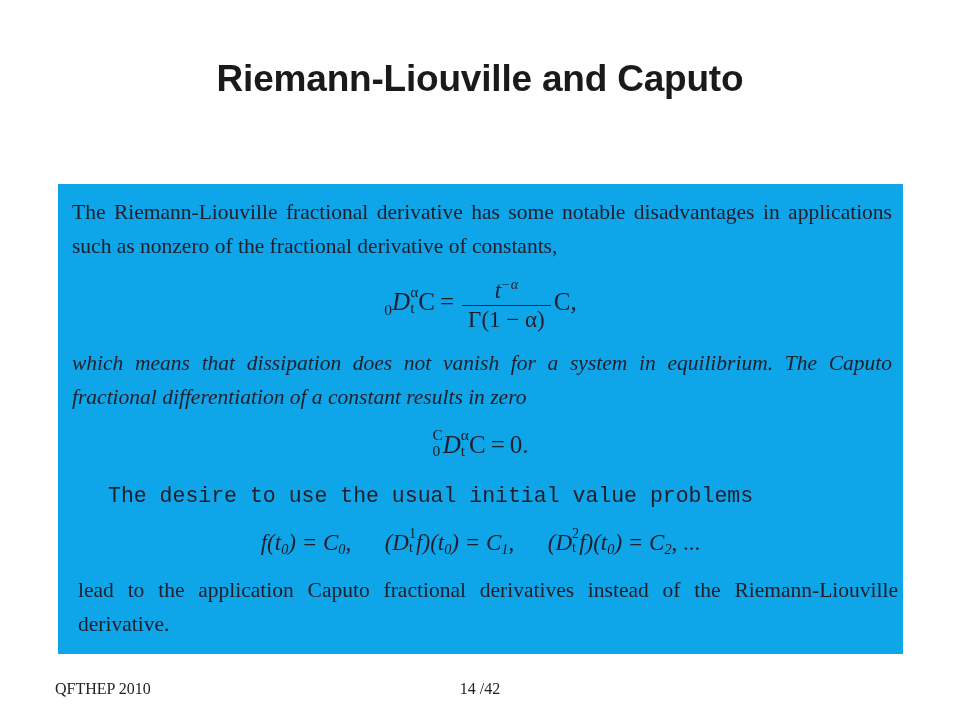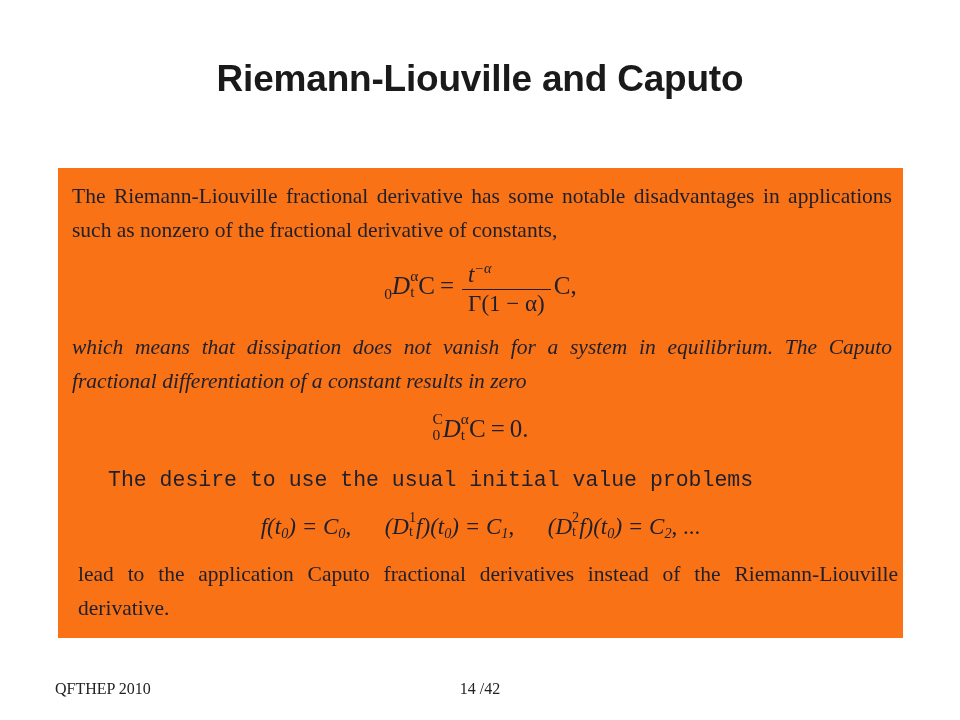--- a/index.html
+++ b/index.html
@@ -28,24 +28,24 @@
     text-align: center;
     font-family: "Liberation Sans", sans-serif;
     font-size: 37px;
     font-weight: bold;
     color: #1a1a1a;
     letter-spacing: -0.2px;
   }
   .content-image {
     position: absolute;
     left: 58px;
-    top: 168px;
+    top: 184px;
     width: 845px;
     height: 470px;
-    background: #f97316;
+    background: #0ea5e9;
     font-family: "Liberation Serif", serif;
     color: #1c1c28;
     overflow: hidden;
   }
   .para {
     font-family: "Liberation Serif", serif;
     font-size: 21.5px;
     line-height: 1.58;
     color: #20202c;
     text-align: justify;
@@ -126,21 +126,21 @@
     font-size: 0.62em;
     line-height: 1.0;
     text-align: left;
     vertical-align: -0.18em;
     font-style: normal;
   }
   .presubsup span { display: block; }
   .frac {
     display: inline-block;
     vertical-align: middle;
-    text-align: left;
+    text-align: center;
     font-size: 0.92em;
     margin: 0 3px;
   }
   .frac .num {
     display: block;
     padding: 0 6px 1px 6px;
     border-bottom: 1.3px solid #20202c;
   }
   .frac .den {
     display: block;

